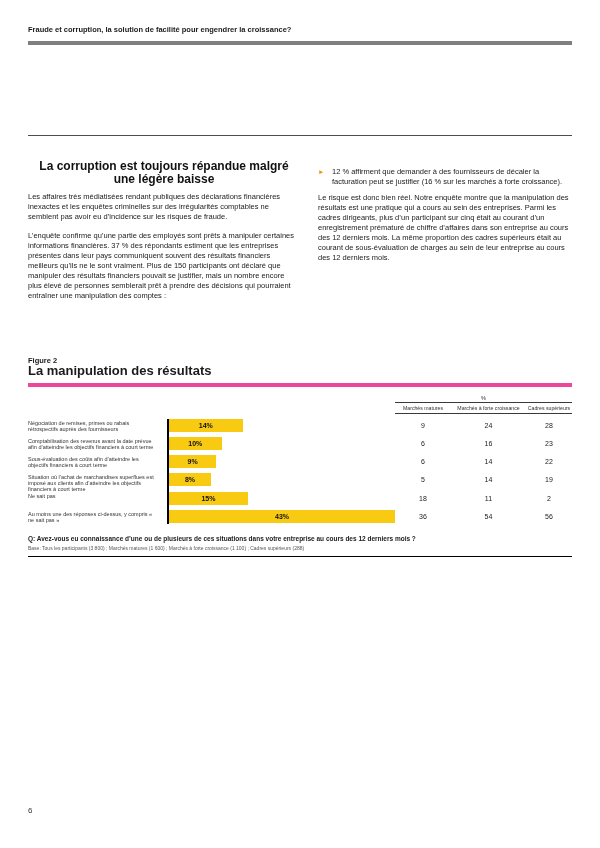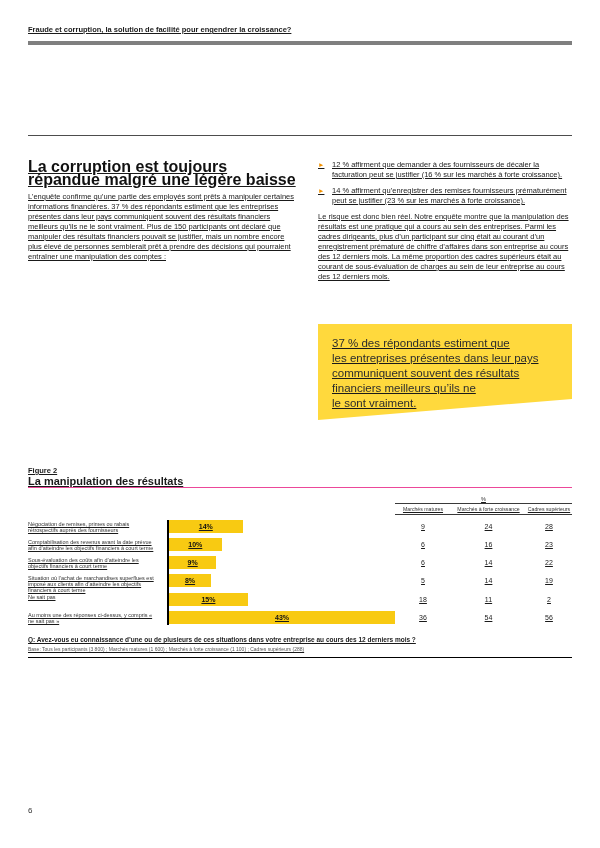--- a/index.html
+++ b/index.html
@@ -2,36 +2,36 @@
 <html lang="fr" style="--accent-yellow: #ffd93d; --bar-yellow: #f8ca12; --bullet-arrow: #f39200; --header-bar: #7f7f7f;"><head>
 <meta charset="utf-8">
 <style>
   html,body{margin:0;padding:0;}
   body{
     width:600px;height:848px;background:#ffffff;position:relative;overflow:hidden;
     font-family:"Liberation Sans",sans-serif;color:#1a1a1a;
     -webkit-font-smoothing:antialiased;
   }
   .page{position:absolute;inset:0;}
-  .content{margin:0 28px;text-decoration:underline;}
+  .content{margin:0 28px;}
 
   
   .runhead{padding-top:25px;}
   .runhead-title{font-size:7.5px;font-weight:bold;line-height:9px;}
   .runhead-sub{font-size:7.5px;line-height:9px;color:#2b2b2b;}
   .runhead-bar{height:4px;background:var(--header-bar,#7f7f7f);margin-top:7px;}
 
   
   .top-rule{border-top:1px solid #4d4d4d;margin-top:90px;}
 
   
   .columns{display:flex;gap:18px;margin-top:24px;}
   .col-left{width:272px;flex:none;}
-  .col-right{width:254px;flex:none;}
-  h2.sect{font-size:16px;font-weight:bold;line-height:13px;margin:0 0 6px 0;color:#111;}
+  .col-right{width:254px;flex:none;margin-top:7px;}
+  h2.sect{font-size:12px;font-weight:bold;line-height:13px;margin:0 0 6px 0;color:#111;text-align:center;}
   .sect2{margin-top:14px;}
   p.body{font-size:7.5px;line-height:10px;margin:0 0 9px 0;color:#222;}
 
   
   .bullet{display:flex;margin:0 0 6px 0;}
   .bullet-marker{flex:none;width:14px;color:var(--bullet-arrow,#f39200);font-size:6.5px;line-height:10px;}
   .bullet-text{flex:1;font-size:7.5px;line-height:10px;color:#222;}
   .right-para{margin-top:9px;}
 
   
@@ -39,21 +39,21 @@
     margin-top:42px;width:254px;height:96px;box-sizing:border-box;
     background:var(--accent-yellow,#ffd93d);
     clip-path:polygon(0 0,100% 0,100% 78%,0 100%);
     padding:12px 12px 0 14px;
   }
   .callout-text{font-size:11.5px;line-height:15px;color:#2d2d2d;white-space:pre-line;}
 
   
   .figure{margin-top:46px;}
   .fig-label{font-size:7.5px;font-weight:bold;line-height:10px;}
-  .fig-title{font-size:11px;font-weight:bold;line-height:10px;padding-bottom:1px;border-bottom:1px solid #ec4899;}
+  .fig-title{font-size:13px;font-weight:bold;line-height:10px;padding-bottom:7px;border-bottom:4px solid #ec4899;}
 
   .fig-head{display:grid;grid-template-columns:139px 228px 177px;margin-top:8px;}
   .fig-unit{font-size:5.5px;text-align:center;border-bottom:1px solid #3a3a3a;padding-bottom:1px;color:#333;}
   .fig-cols{display:grid;grid-template-columns:56px 75px 46px;border-bottom:1px solid #3a3a3a;}
   .fig-col-h{font-size:5.2px;text-align:center;padding:2px 0 2px 0;color:#333;white-space:nowrap;}
 
   .fig-rows{margin-top:5px;}
   .fig-row{display:grid;grid-template-columns:139px 228px 56px 75px 46px;min-height:18px;}
   .fig-row-label{font-size:5.5px;line-height:6px;color:#333;padding-right:8px;padding-top:1px;}
   .fig-barwrap{border-left:2px solid #000;}
@@ -77,42 +77,32 @@
     <div class="runhead-bar"></div>
   </div>
 
   <div class="content top-rule"></div>
 
   <div class="content columns">
 
     <div class="col-left">
       <h2 class="sect">La corruption est toujours répandue malgré une légère baisse</h2>
 
+      <p class="body">Les affaires très médiatisées rendant publiques des déclarations financières inexactes et les enquêtes criminelles sur des irrégularités comptables ne semblent pas avoir eu d’incidence sur les risques de fraude.</p>
       <p class="body">L’enquête confirme qu’une partie des employés sont prêts à manipuler certaines informations financières. 37 % des répondants estiment que les entreprises présentes dans leur pays communiquent souvent des résultats financiers meilleurs qu’ils ne le sont vraiment. Plus de 150 participants ont déclaré que manipuler des résultats financiers pouvait se justifier, mais un nombre encore plus élevé de personnes semblerait prêt à prendre des décisions qui pourraient entraîner une manipulation des comptes :</p>
     </div>
 
     <div class="col-right">
       <div class="bullet">
         <span class="bullet-marker">►</span>
         <span class="bullet-text">12 % affirment que demander à des fournisseurs de décaler la facturation peut se justifier (16 % sur les marchés à forte croissance).</span>
       </div>
-      <div class="bullet">
-        <span class="bullet-marker">►</span>
-        <span class="bullet-text">14 % affirment qu’enregistrer des remises fournisseurs prématurément peut se justifier (23 % sur les marchés à forte croissance).</span>
-      </div>
 
       <p class="body right-para">Le risque est donc bien réel. Notre enquête montre que la manipulation des résultats est une pratique qui a cours au sein des entreprises. Parmi les cadres dirigeants, plus d’un participant sur cinq était au courant d’un enregistrement prématuré de chiffre d’affaires dans son entreprise au cours des 12 derniers mois. La même proportion des cadres supérieurs était au courant de sous-évaluation de charges au sein de leur entreprise au cours des 12 derniers mois.</p>
 
-      <div class="callout">
-        <div class="callout-text">37 % des répondants estiment que
-les entreprises présentes dans leur pays
-communiquent souvent des résultats
-financiers meilleurs qu’ils ne
-le sont vraiment.</div>
-      </div>
     </div>
   </div>
 
   <div class="content figure">
     <div class="fig-label">Figure 2</div>
     <div class="fig-title">La manipulation des résultats</div>
 
     <div class="fig-head">
       <div></div>
       <div></div>

